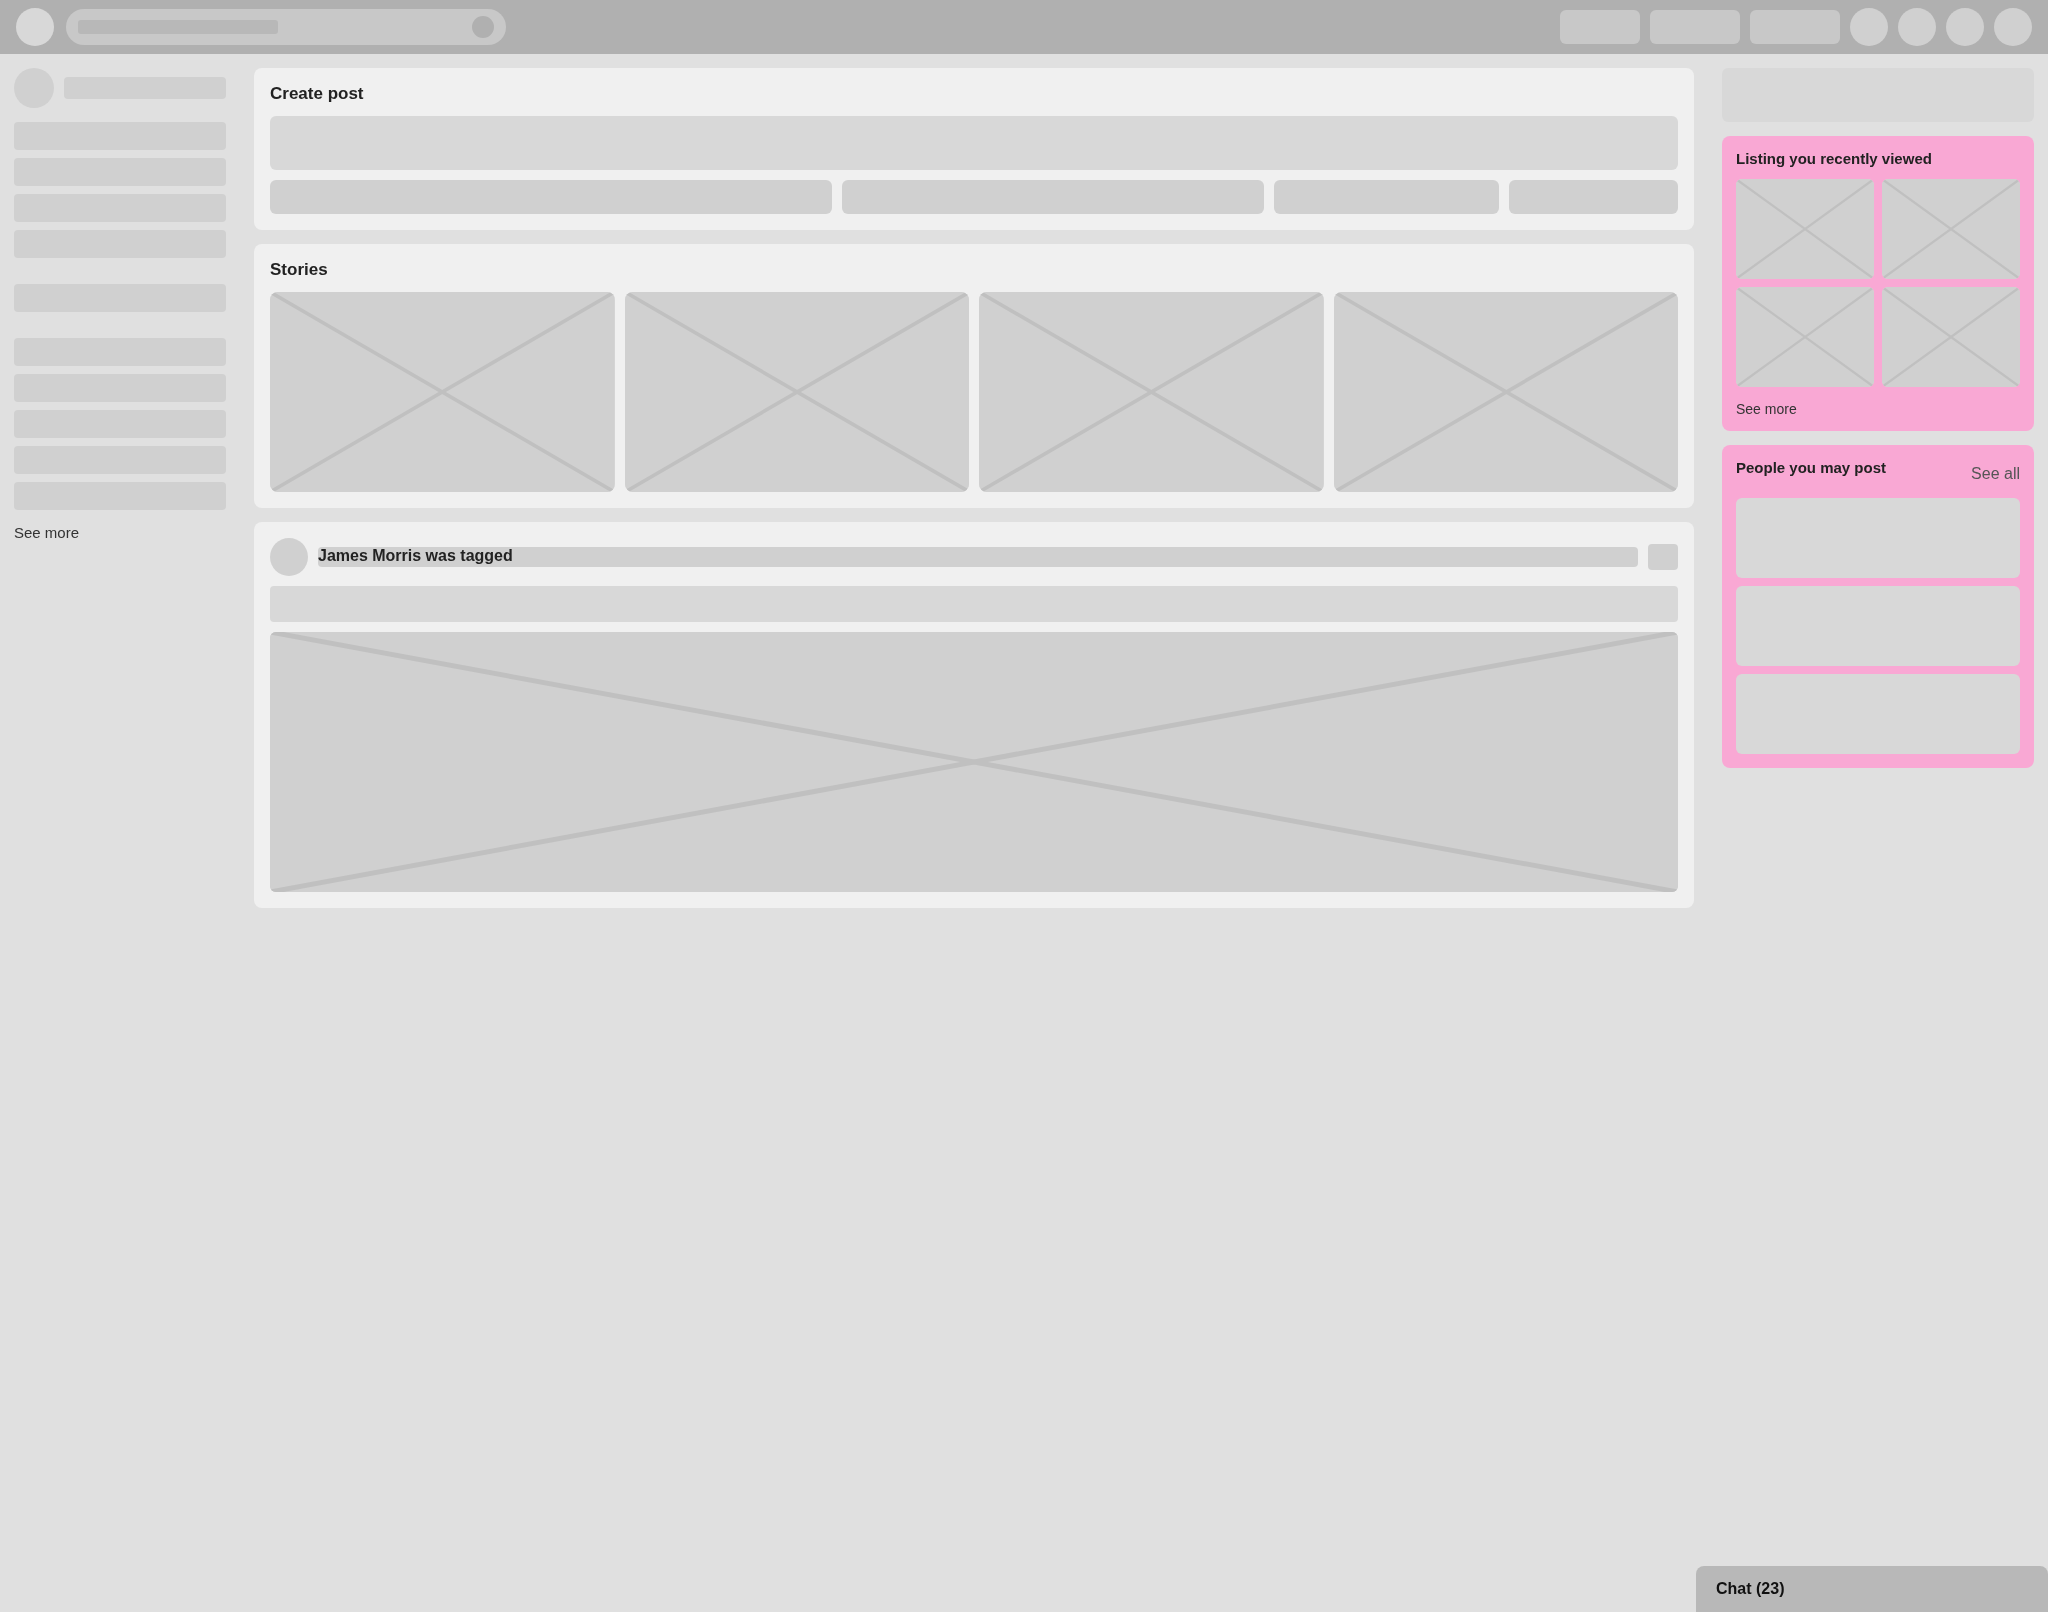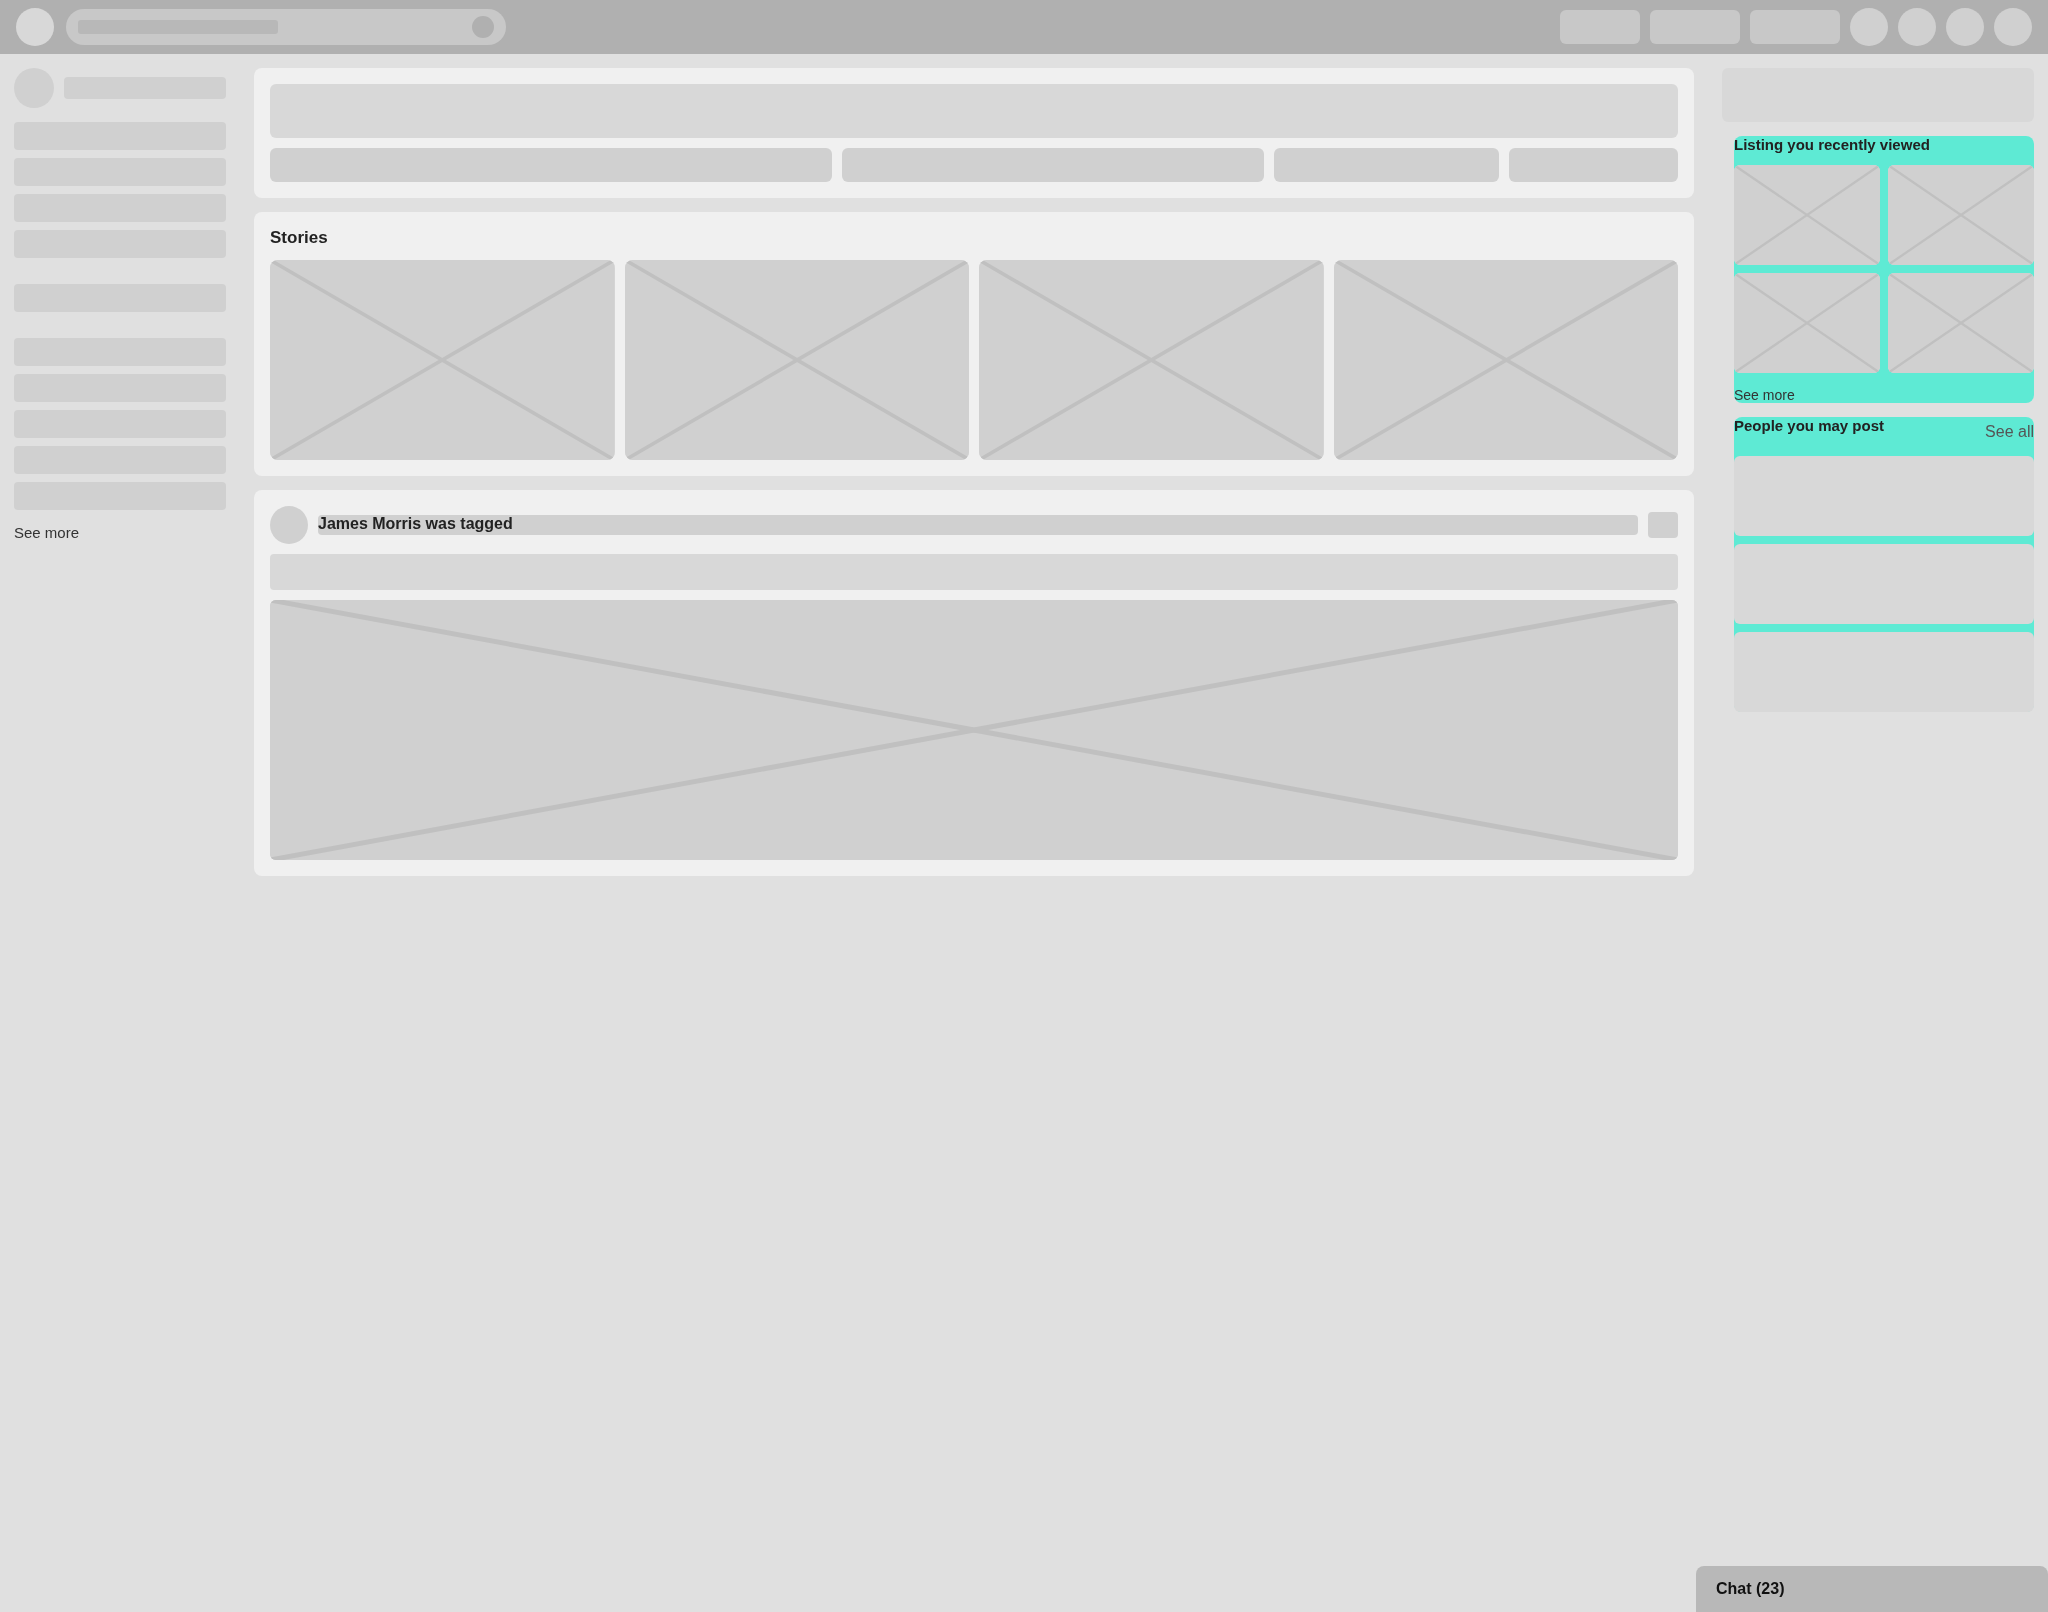--- a/index.html
+++ b/index.html
@@ -166,24 +166,23 @@
       flex-shrink: 0;
       padding: 0 14px;
       display: flex;
       flex-direction: column;
       gap: 14px;
     }
     .right-top-bar {
       height: 54px; background: #d8d8d8; border-radius: 6px;
     }
     .right-card {
-      background: #5eead4;
+      background: #f9a8d4;
       border-radius: 8px;
-      padding: 0;
-      margin-left: 12px;
+      padding: 14px;
     }
     .right-card-title {
       font-size: 15px; font-weight: bold; margin-bottom: 12px;
     }
     .listings-grid {
       display: grid;
       grid-template-columns: 1fr 1fr;
       gap: 8px;
       margin-bottom: 10px;
     }
@@ -263,20 +262,21 @@
     <div class="sidebar-item"></div>
     <div class="sidebar-item"></div>
     <div class="sidebar-item"></div>
     <div class="sidebar-item"></div>
     <div class="sidebar-see-more">See more</div>
   </aside>
 
   <main class="center-feed">
 
     <div class="card">
+      <div class="card-title">Create post</div>
       <div class="create-post-input"></div>
       <div class="create-post-actions">
         <div class="create-post-action-btn wide"></div>
         <div class="create-post-action-btn med"></div>
         <div class="create-post-action-btn sm"></div>
         <div class="create-post-action-btn xs"></div>
       </div>
     </div>
 
     <div class="card">

